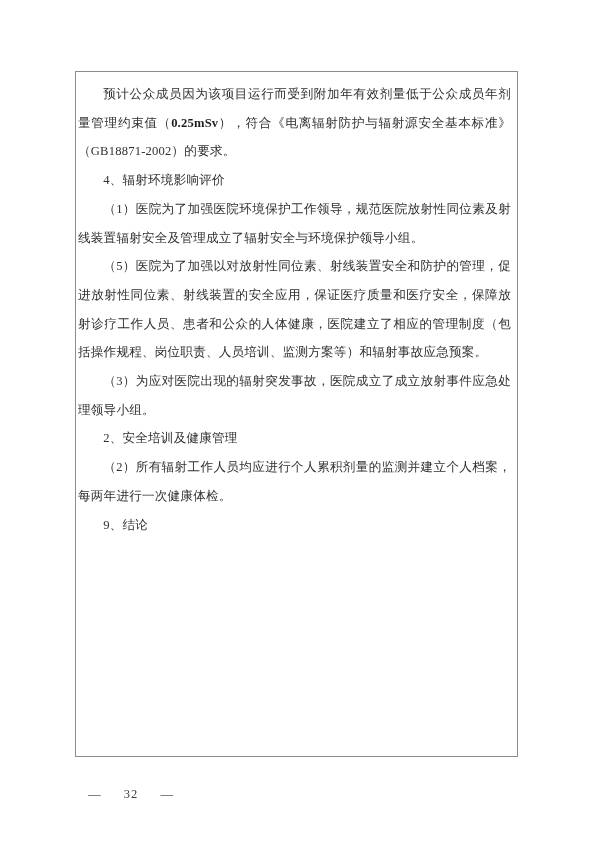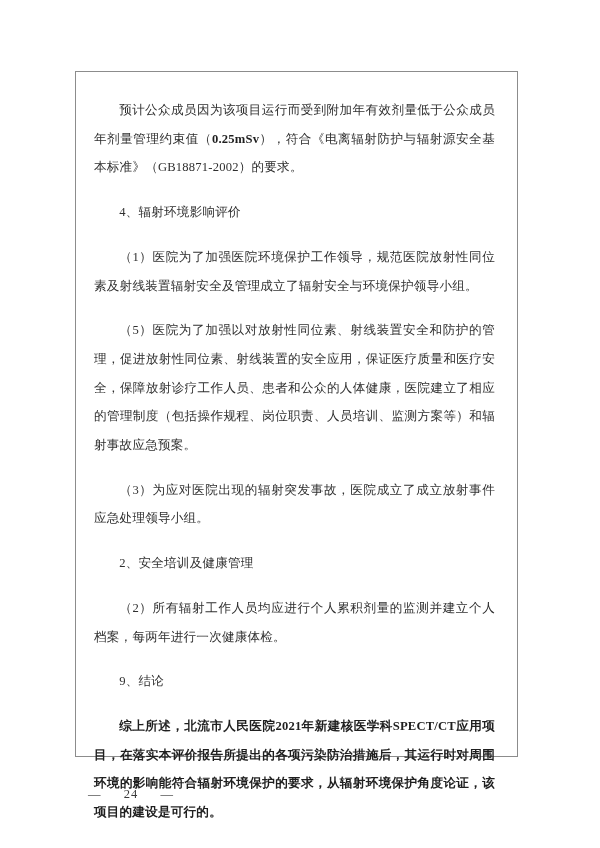--- a/index.html
+++ b/index.html
@@ -25,21 +25,21 @@
     left: 75px;
     top: 71px;
     width: 443px;
     height: 686px;
     box-sizing: border-box;
     border: 1px solid #8c8c8c;
     padding: 8px 6px 0 2px;
     background: #ffffff;
   }
   .para {
-    margin: 16px;
+    margin: 0;
     font-size: 12.6px;
     line-height: 28.7px;
     letter-spacing: 0.2px;
     text-align: justify;
     text-justify: inter-ideograph;
     text-indent: 2em;
     word-break: break-all;
   }
   .para .seg-bold,
   .para.bold-para {
@@ -74,19 +74,18 @@
 
     <p class="para">（3）为应对医院出现的辐射突发事故，医院成立了成立放射事件应急处理领导小组。</p>
 
     <p class="para">2、安全培训及健康管理</p>
 
 
     <p class="para">（2）所有辐射工作人员均应进行个人累积剂量的监测并建立个人档案，每两年进行一次健康体检。</p>
 
     <p class="para">9、结论</p>
 
-    <p class="para bold-para">综上所述，北流市人民医院2021年新建核医学科SPECT/CT应用项目，在落实本评价报告所提出的各项污染防治措施后，其运行时对周围环境的影响能符合辐射环境保护的要求，从辐射环境保护角度论证，该项目的建设是可行的。</p>
 
   </div>
 
-  <div class="page-footer">—  24  —</div>
+  <div class="page-footer">—  32  —</div>
 
 </div>
 
 </body></html>

